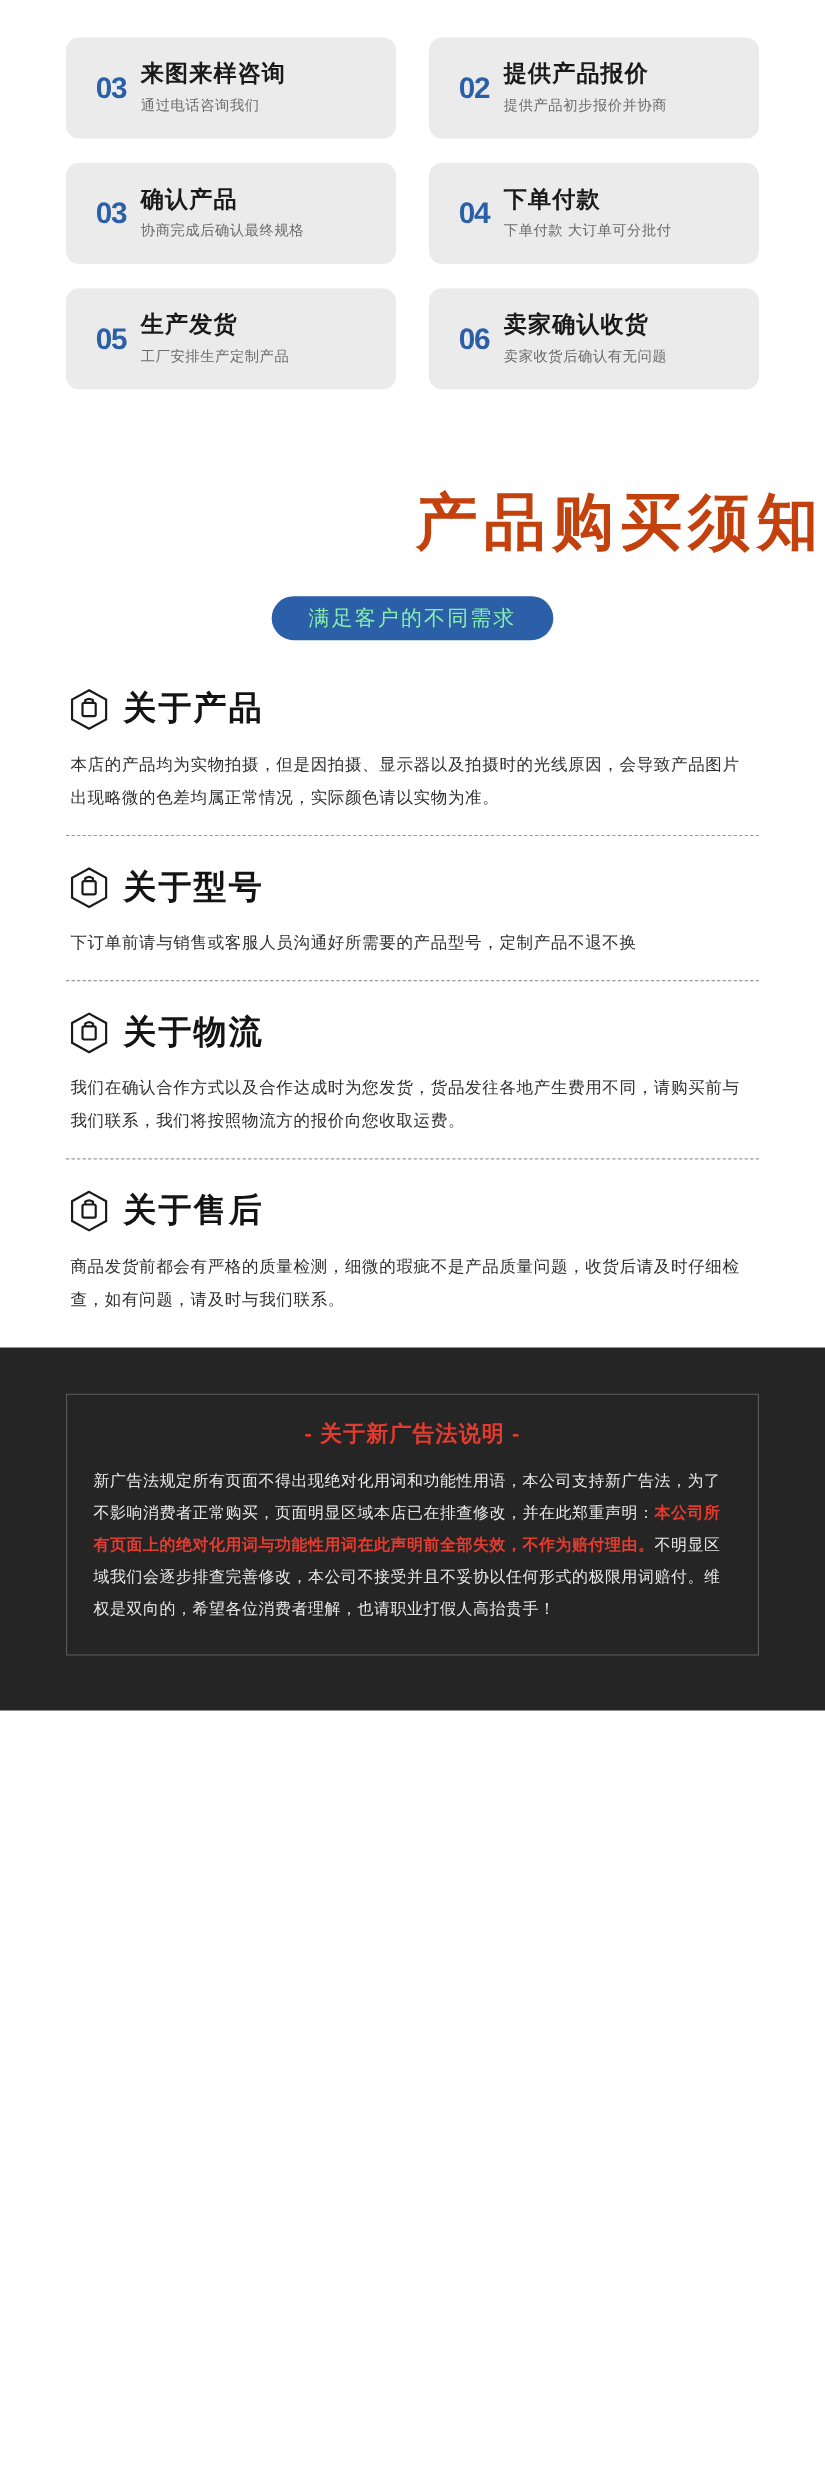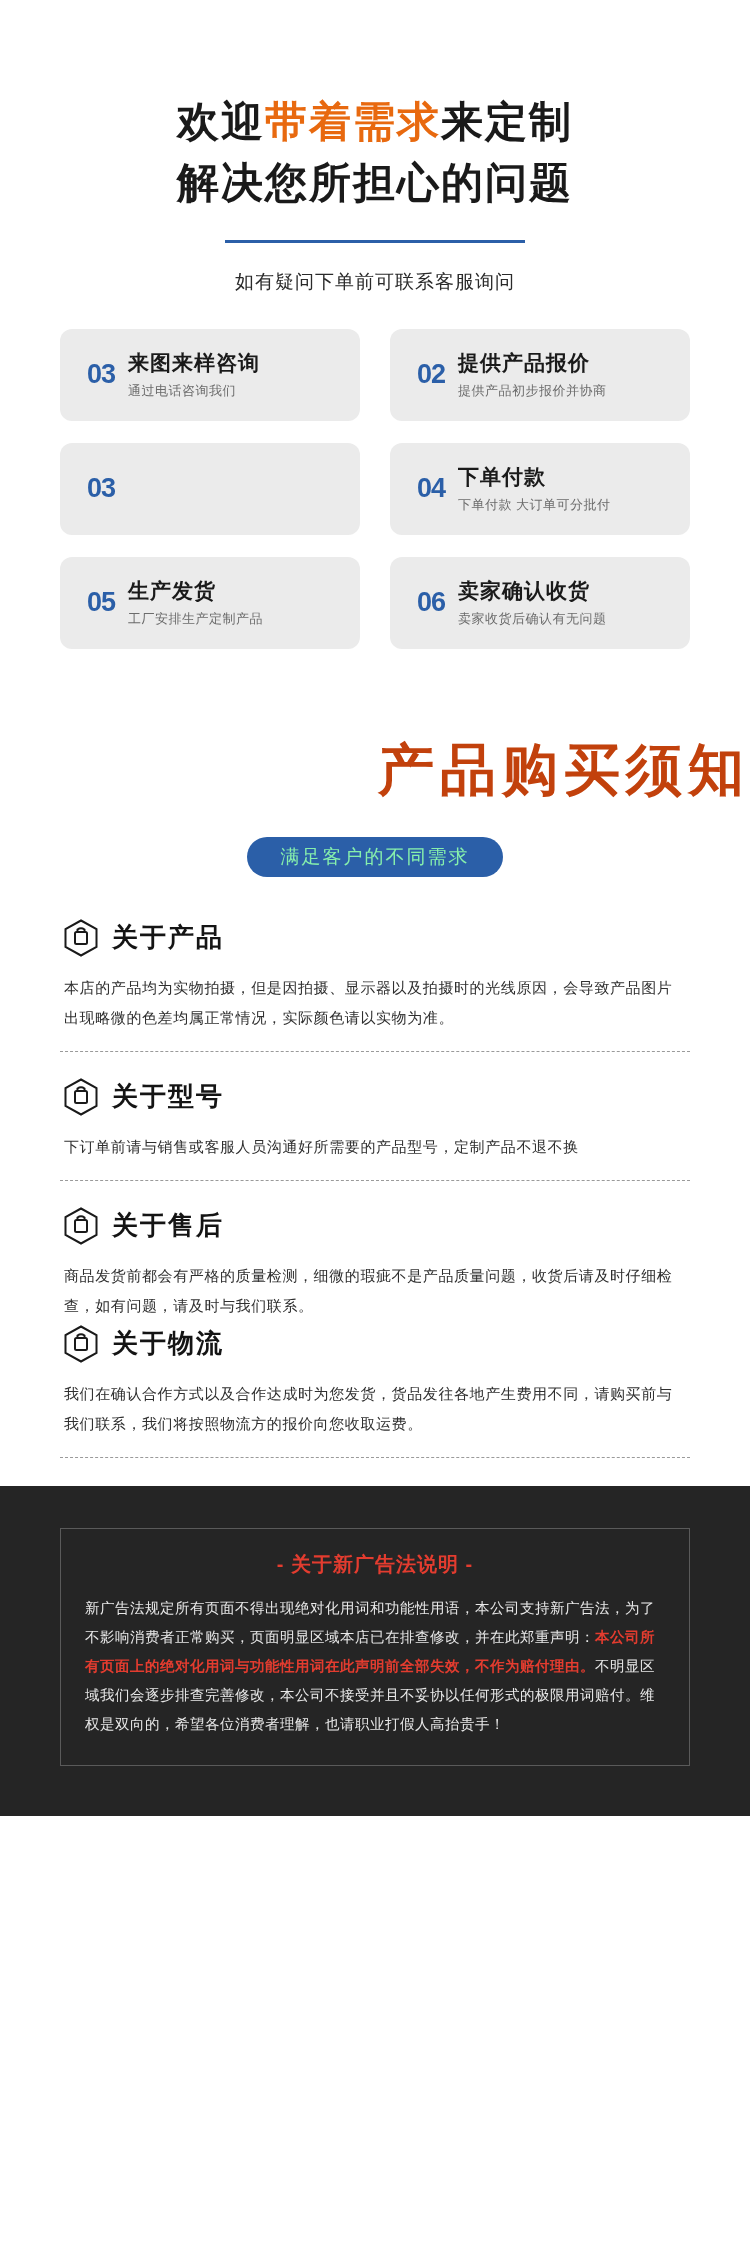--- a/index.html
+++ b/index.html
@@ -111,21 +111,21 @@
   .notices { width: 630px; margin: 42px auto 0 auto; }
   .notice { margin-bottom: 4px; }
   .notice-head {
     display: flex;
     align-items: center;
     gap: 14px;
     padding-left: 4px;
   }
   .hexicon { width: 34px; height: 38px; flex: 0 0 34px; }
   .notice-head .h {
-    font-size: 26px;
+    font-size: 30px;
     font-weight: bold;
     color: #141414;
     letter-spacing: 2px;
   }
   .notice-body {
     margin-top: 16px;
     font-size: 15px;
     color: #2f2f2f;
     line-height: 2.0;
     letter-spacing: 0.6px;
@@ -163,28 +163,20 @@
     color: #e8e8e8;
     letter-spacing: 0.5px;
   }
   .foot-text .red { color: #e33c2f; font-weight: bold; }
 </style>
 </head>
 <body>
 
 <div class="page">
 
-  <div class="welcome">
-    <h1>
-      <span><span>欢迎</span><span class="hl">带着需求</span><span>来定制</span></span><br>
-      <span>解决您所担心的问题</span>
-    </h1>
-    <div class="divider"></div>
-    <div class="sub">如有疑问下单前可联系客服询问</div>
-  </div>
 
   <div class="steps">
 
     <div class="step">
       <div class="num">03</div>
       <div class="txt">
         <div class="t1">来图来样咨询</div>
         <div class="t2">通过电话咨询我们</div>
       </div>
     </div>
@@ -192,20 +184,24 @@
     <div class="step">
       <div class="num">02</div>
       <div class="txt">
         <div class="t1">提供产品报价</div>
         <div class="t2">提供产品初步报价并协商</div>
       </div>
     </div>
 
     <div class="step">
       <div class="num">03</div>
+      <div class="txt">
+        <div class="t1">确认产品</div>
+        <div class="t2">协商完成后确认最终规格</div>
+      </div>
     </div>
 
     <div class="step">
       <div class="num">04</div>
       <div class="txt">
         <div class="t1">下单付款</div>
         <div class="t2">下单付款 大订单可分批付</div>
       </div>
     </div>
 
@@ -264,38 +260,38 @@
 
     <div class="notice">
       <div class="notice-head">
         <span class="hexicon">
           <svg width="34" height="38" viewBox="0 0 34 38">
             <polygon points="17,1.5 32.5,10 32.5,28 17,36.5 1.5,28 1.5,10" fill="none" stroke="#1a1a1a" stroke-width="2"></polygon>
             <rect x="11" y="13" width="12" height="12" rx="1.5" fill="none" stroke="#1a1a1a" stroke-width="2"></rect>
             <path d="M13.5 13 L13.5 10.5 Q17 8 20.5 10.5 L20.5 13" fill="none" stroke="#1a1a1a" stroke-width="2"></path>
           </svg>
         </span>
-        <span class="h">关于售后</span>
-      </div>
-      <div class="notice-body">商品发货前都会有严格的质量检测，细微的瑕疵不是产品质量问题，收货后请及时仔细检查，如有问题，请及时与我们联系。</div>
+        <span class="h">关于物流</span>
+      </div>
+      <div class="notice-body">我们在确认合作方式以及合作达成时为您发货，货品发往各地产生费用不同，请购买前与我们联系，我们将按照物流方的报价向您收取运费。</div>
+      <div class="dashed"></div>
     </div>
 
     <div class="notice">
       <div class="notice-head">
         <span class="hexicon">
           <svg width="34" height="38" viewBox="0 0 34 38">
             <polygon points="17,1.5 32.5,10 32.5,28 17,36.5 1.5,28 1.5,10" fill="none" stroke="#1a1a1a" stroke-width="2"></polygon>
             <rect x="11" y="13" width="12" height="12" rx="1.5" fill="none" stroke="#1a1a1a" stroke-width="2"></rect>
             <path d="M13.5 13 L13.5 10.5 Q17 8 20.5 10.5 L20.5 13" fill="none" stroke="#1a1a1a" stroke-width="2"></path>
           </svg>
         </span>
-        <span class="h">关于物流</span>
-      </div>
-      <div class="notice-body">我们在确认合作方式以及合作达成时为您发货，货品发往各地产生费用不同，请购买前与我们联系，我们将按照物流方的报价向您收取运费。</div>
-      <div class="dashed"></div>
+        <span class="h">关于售后</span>
+      </div>
+      <div class="notice-body">商品发货前都会有严格的质量检测，细微的瑕疵不是产品质量问题，收货后请及时仔细检查，如有问题，请及时与我们联系。</div>
     </div>
 
   </div>
 
   <div class="footer">
     <div class="foot-inner">
       <div class="foot-title">- 关于新广告法说明 -</div>
       <div class="foot-text">
         <span>新广告法规定所有页面不得出现绝对化用词和功能性用语，本公司支持新广告法，为了不影响消费者正常购买，页面明显区域本店已在排查修改，并在此郑重声明：</span><span class="red">本公司所有页面上的绝对化用词与功能性用词在此声明前全部失效，不作为赔付理由。</span><span>不明显区域我们会逐步排查完善修改，本公司不接受并且不妥协以任何形式的极限用词赔付。维权是双向的，希望各位消费者理解，也请职业打假人高抬贵手！</span>
       </div>

